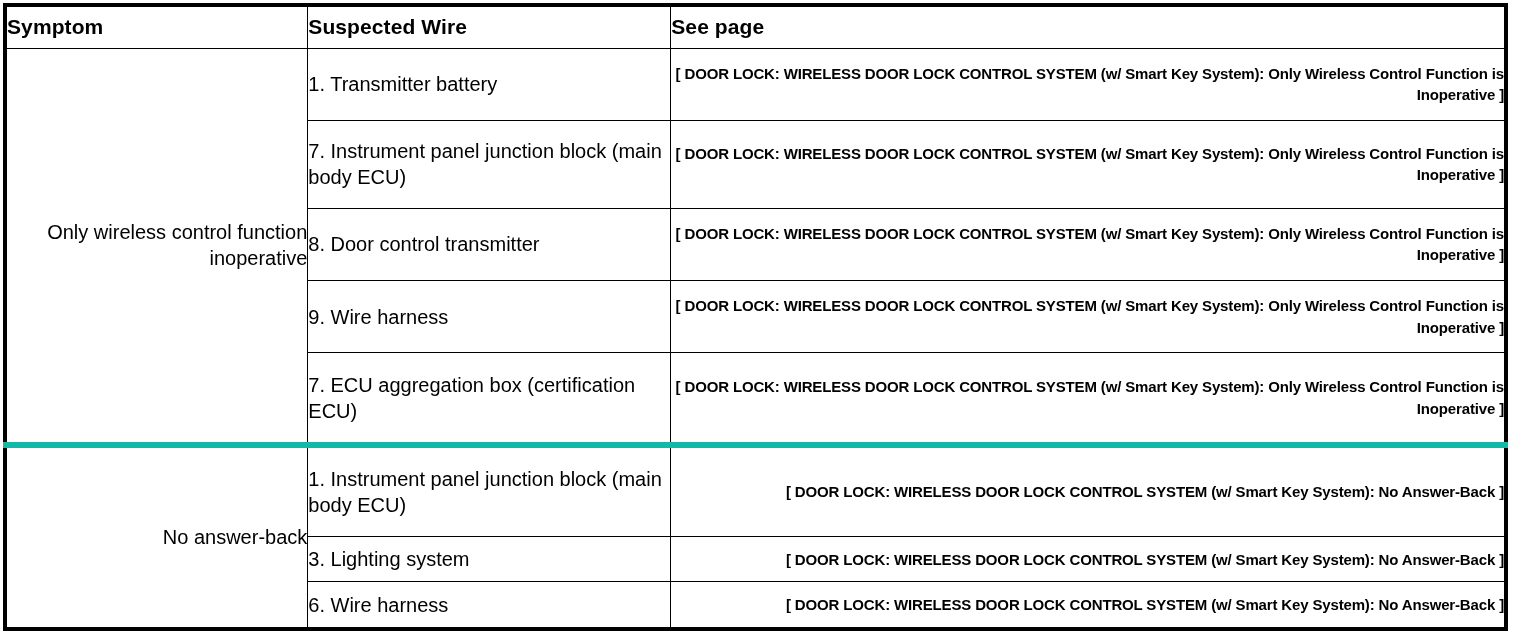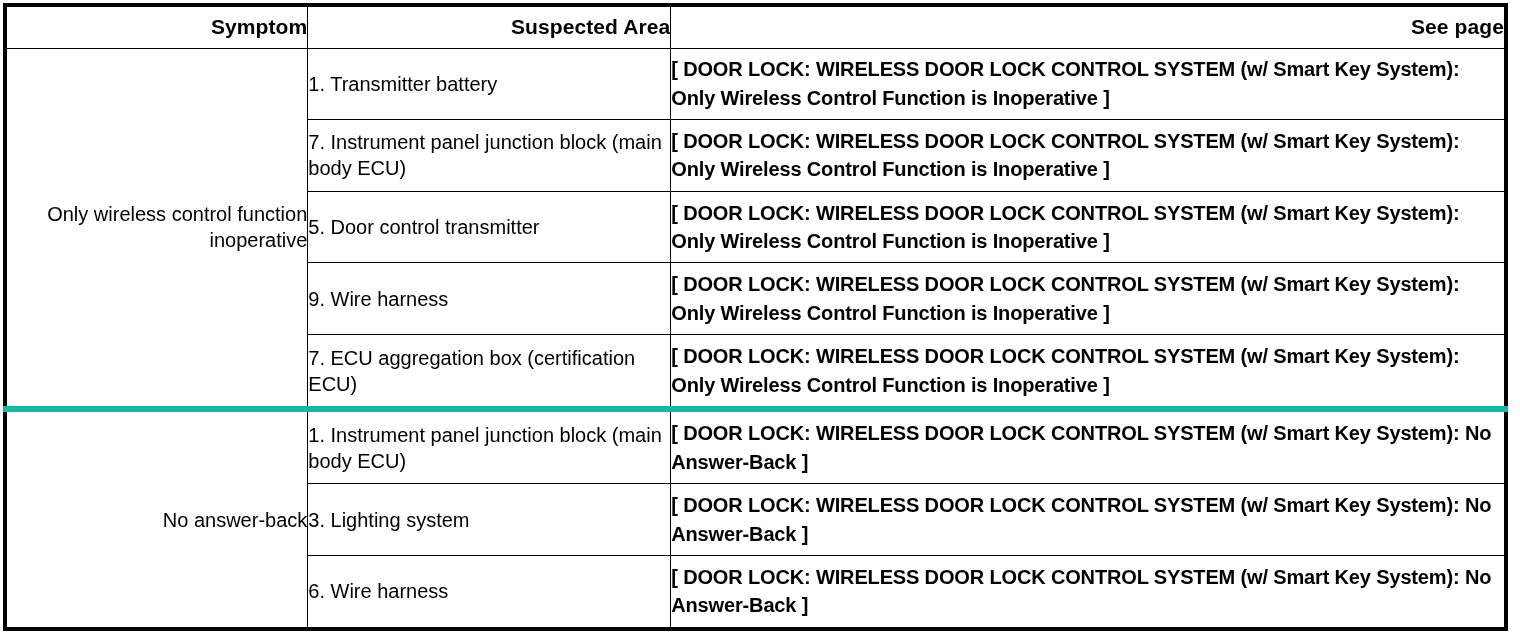--- a/index.html
+++ b/index.html
@@ -42,21 +42,21 @@
     border: 1px solid #000;
     box-sizing: border-box;
     padding: 0;
     vertical-align: middle;
   }
 
   
   thead th {
     border-bottom: 4px solid #000;
     height: 43px;
-    text-align: right;
+    text-align: left;
     font-size: 21px;
     font-weight: bold;
     letter-spacing: 0.1px;
   }
 
   
   td.symptom-cell {
     text-align: right;
     font-size: 20px;
     font-weight: normal;
@@ -68,22 +68,22 @@
   td.area-cell {
     text-align: left;
     font-size: 20px;
     font-weight: normal;
     padding: 0 6px 0 9px;
     line-height: 1.30;
   }
 
   
   td.seepage-cell {
-    text-align: left;
-    font-size: 20px;
+    text-align: right;
+    font-size: 15px;
     font-weight: bold;
     padding: 0 7px;
     line-height: 1.42;
     letter-spacing: -0.15px;
   }
 
   
   tr.group-start > td {
     border-top: 6px solid #14b8a6;
   }
@@ -94,37 +94,37 @@
 <div class="table-wrap">
   <table class="sym-table">
     <colgroup>
       <col class="col-symptom">
       <col class="col-area">
       <col class="col-seepage">
     </colgroup>
     <thead>
       <tr>
         <th>Symptom</th>
-        <th>Suspected Area</th>
+        <th>Suspected Wire</th>
         <th>See page</th>
       </tr>
     </thead>
     <tbody>
 
       <tr>
         <td class="symptom-cell" rowspan="5">Only wireless control function inoperative</td>
         <td class="area-cell">1. Transmitter battery</td>
         <td class="seepage-cell">[ DOOR LOCK: WIRELESS DOOR LOCK CONTROL SYSTEM (w/ Smart Key System): Only Wireless Control Function is Inoperative ]</td>
       </tr>
       <tr>
         <td class="area-cell">7. Instrument panel junction block (main body ECU)</td>
         <td class="seepage-cell">[ DOOR LOCK: WIRELESS DOOR LOCK CONTROL SYSTEM (w/ Smart Key System): Only Wireless Control Function is Inoperative ]</td>
       </tr>
       <tr>
-        <td class="area-cell">5. Door control transmitter</td>
+        <td class="area-cell">8. Door control transmitter</td>
         <td class="seepage-cell">[ DOOR LOCK: WIRELESS DOOR LOCK CONTROL SYSTEM (w/ Smart Key System): Only Wireless Control Function is Inoperative ]</td>
       </tr>
       <tr>
         <td class="area-cell">9. Wire harness</td>
         <td class="seepage-cell">[ DOOR LOCK: WIRELESS DOOR LOCK CONTROL SYSTEM (w/ Smart Key System): Only Wireless Control Function is Inoperative ]</td>
       </tr>
       <tr>
         <td class="area-cell">7. ECU aggregation box (certification ECU)</td>
         <td class="seepage-cell">[ DOOR LOCK: WIRELESS DOOR LOCK CONTROL SYSTEM (w/ Smart Key System): Only Wireless Control Function is Inoperative ]</td>
       </tr>

